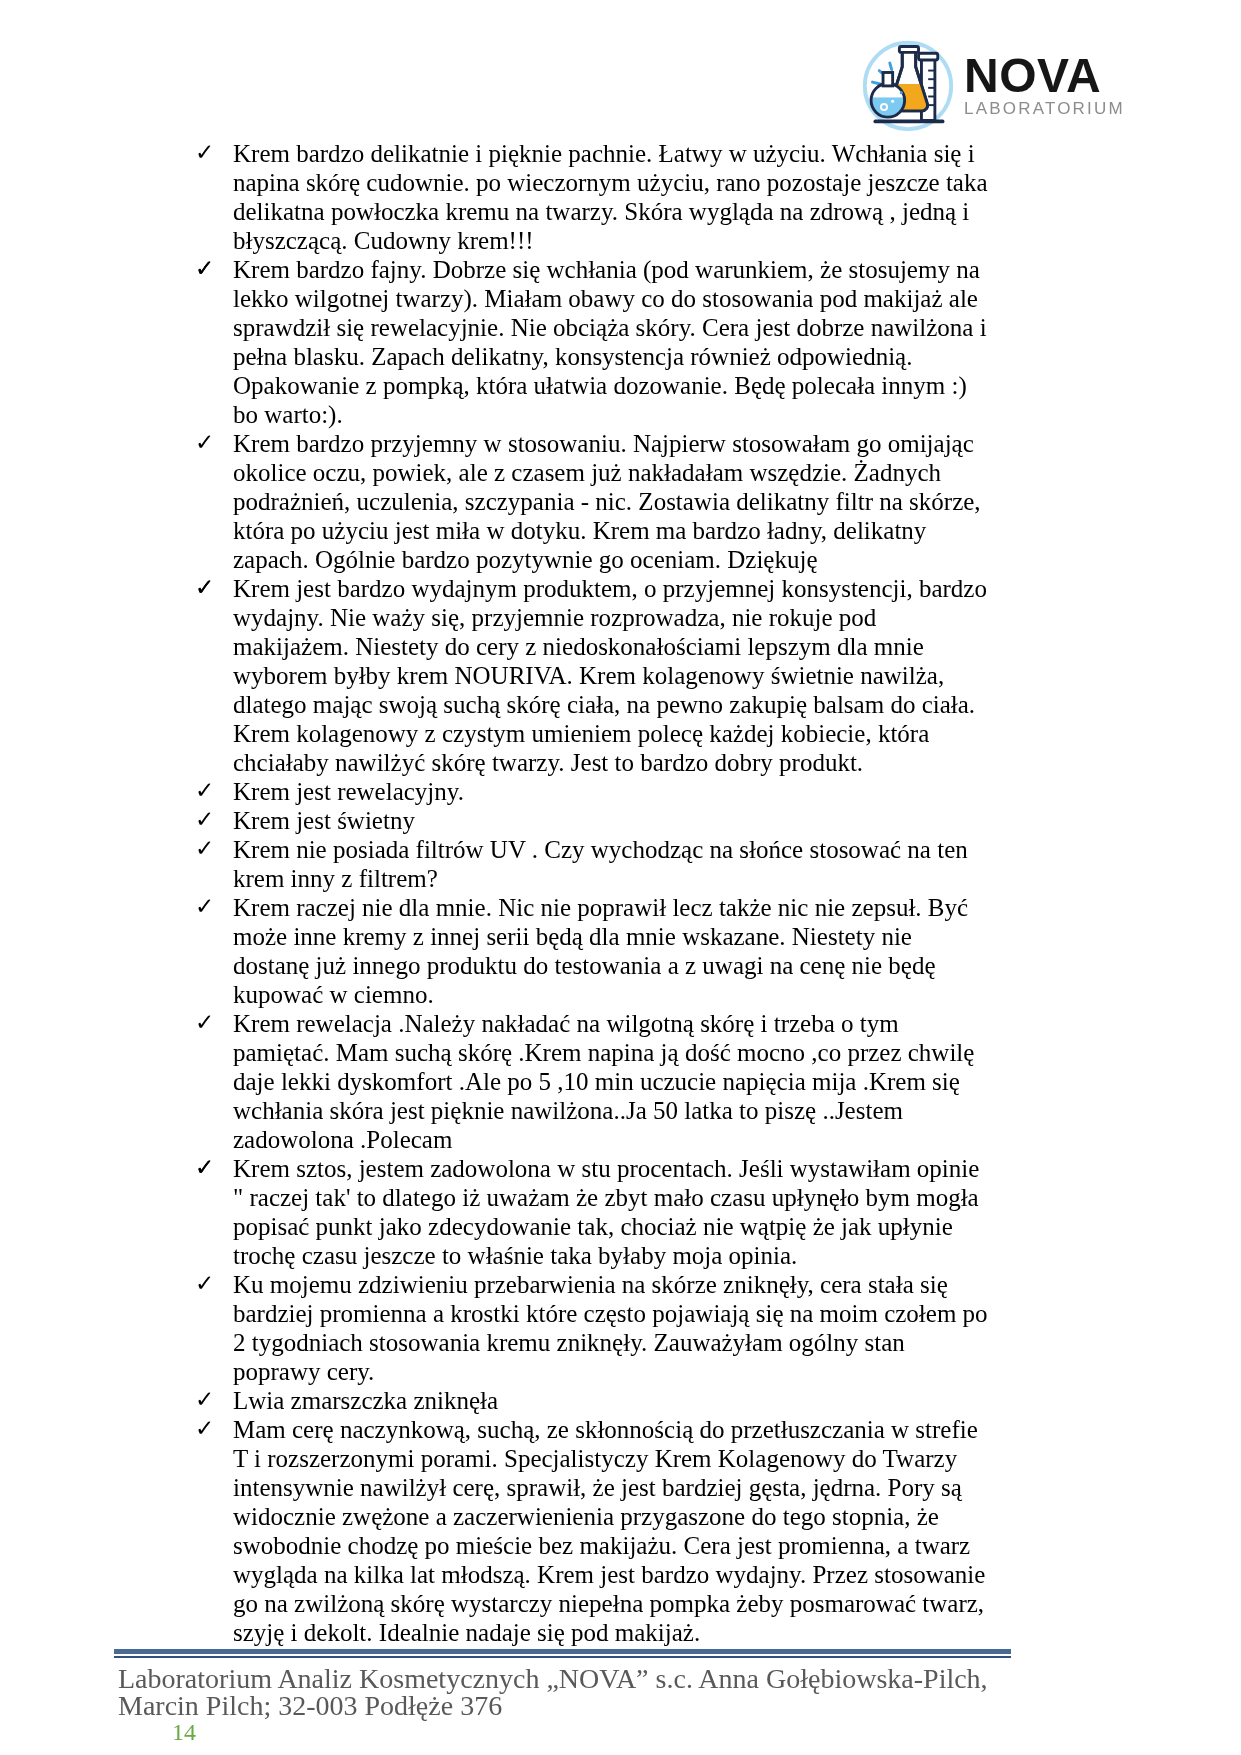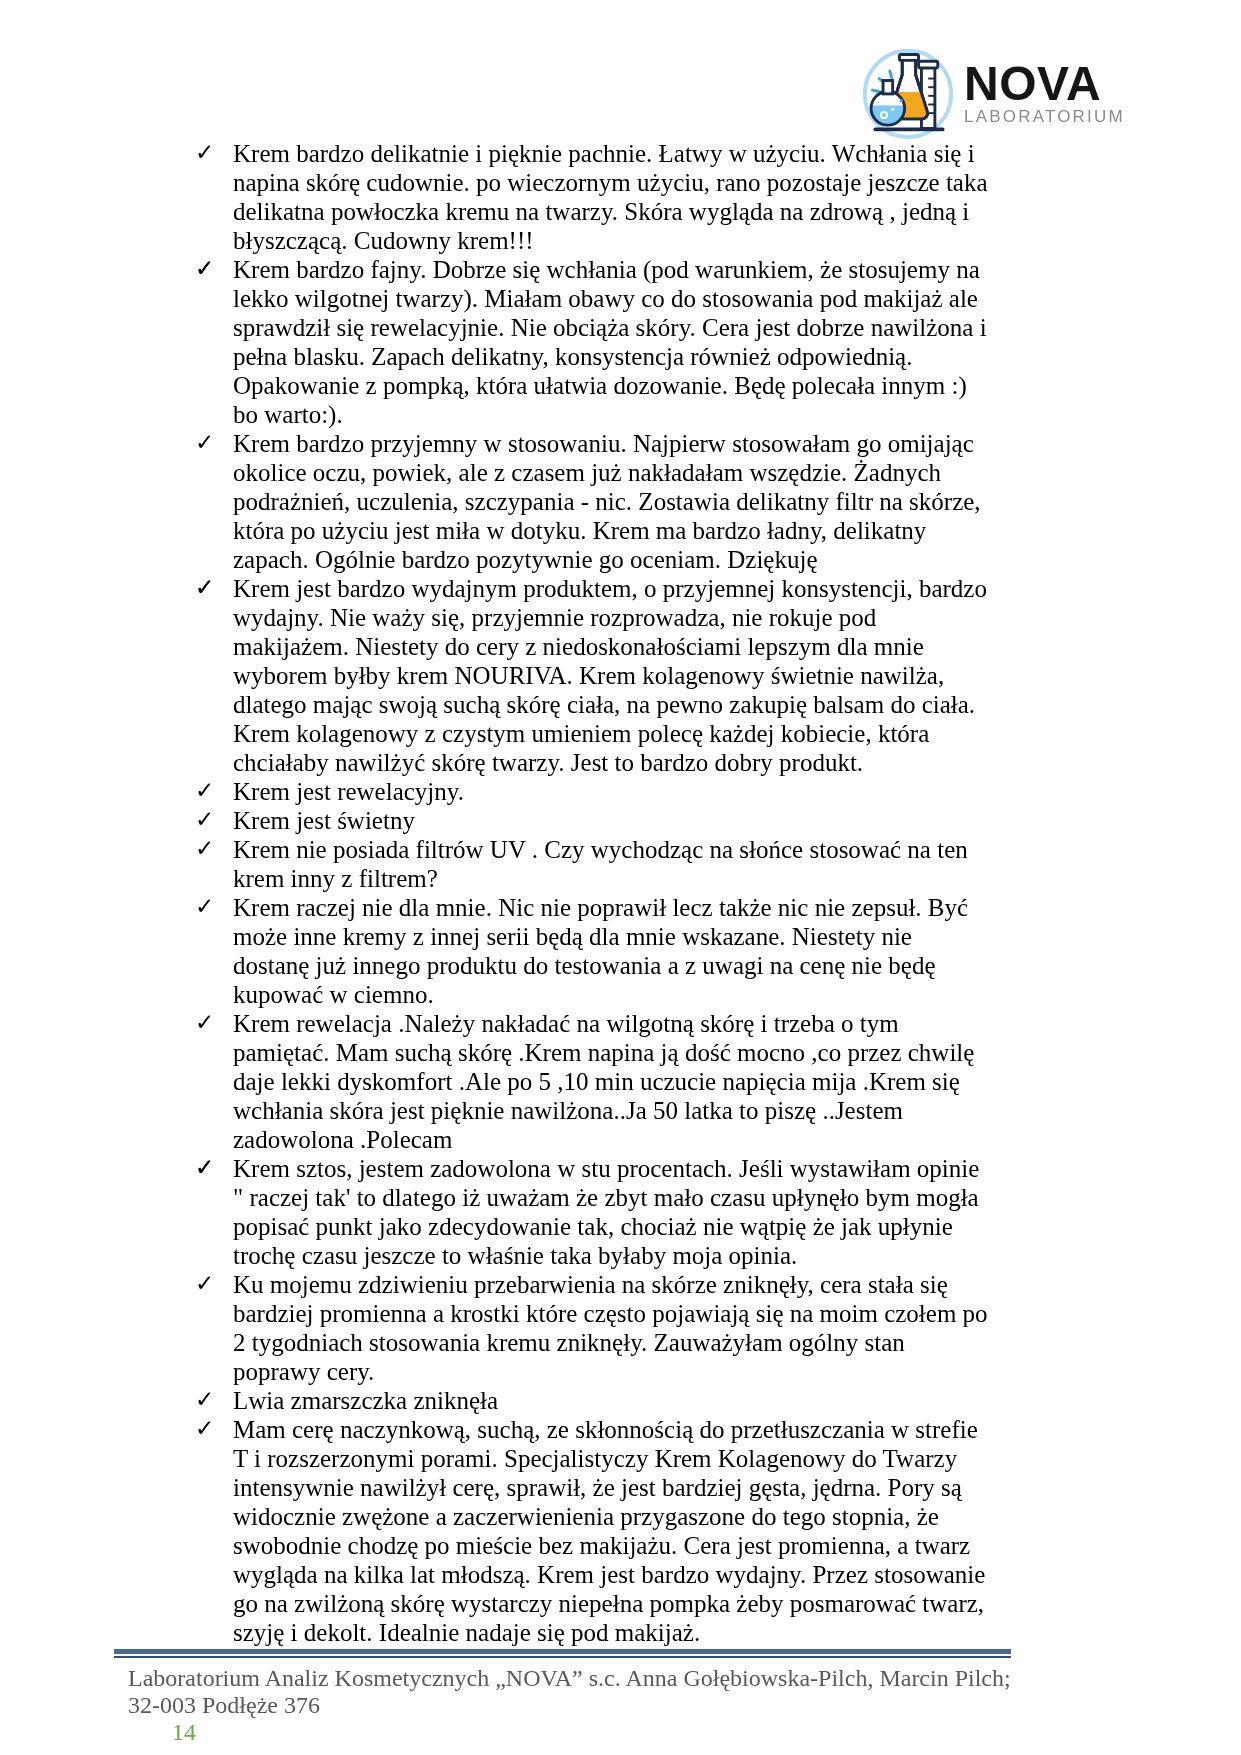--- a/index.html
+++ b/index.html
@@ -11,21 +11,21 @@
     background: #ffffff;
     overflow: hidden;
     font-family: "Liberation Serif", serif;
     color: #000000;
   }
 
   
   .logo {
     position: absolute;
     left: 860px;
-    top: 44px;
+    top: 36px;
     display: flex;
     align-items: center;
   }
   .logo-icon { width: 96px; height: 96px; display: block; }
   .logo-text {
     margin-left: 8px;
     display: flex;
     flex-direction: column;
     justify-content: center;
     font-family: "Liberation Sans", sans-serif;
@@ -71,24 +71,24 @@
   
   .footer {
     position: absolute;
     left: 114px;
     top: 1649px;
     width: 897px;
   }
   .rule-thick { border-top: 5px solid #4a6a96; }
   .rule-thin  { border-top: 2px solid #31507c; margin-top: 2px; }
   .footer-line {
-    font-size: 24px;
+    font-size: 28px;
     color: #595959;
     line-height: 27px;
-    margin-left: 14px;
+    margin-left: 4px;
   }
   .footer-line.first { margin-top: 7px; }
   .page-number {
     font-size: 24px;
     color: #6aaa46;
     line-height: 27px;
     margin-left: 58px;
   }
 </style>
 </head>

